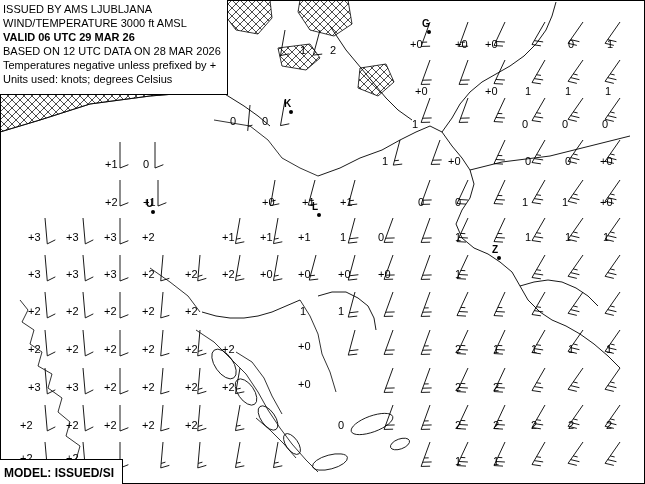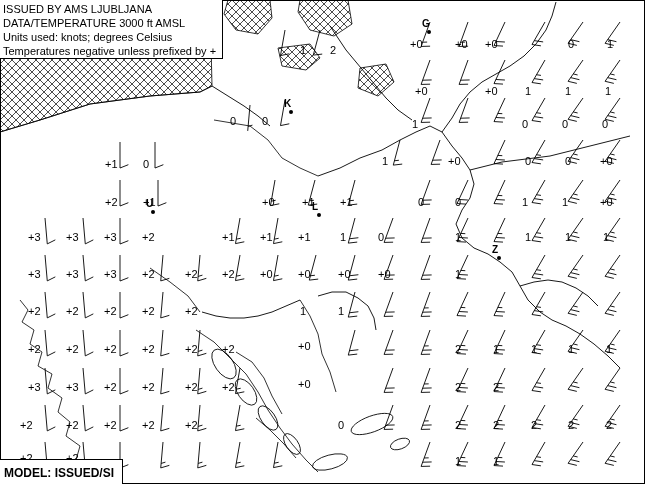--- a/index.html
+++ b/index.html
@@ -1,20 +1,20 @@
 <!DOCTYPE html>
 <html><head>
 <meta charset="utf-8">
 <style>
   html,body{margin:0;padding:0;background:#fff;}
   body{font-family:"Liberation Sans",sans-serif;}
   #root{position:relative;width:645px;height:484px;background:#ffffff;overflow:hidden;}
   #mapframe{position:absolute;left:0;top:0;width:645px;height:484px;border:1px solid #000;box-sizing:border-box;}
   svg.layer{position:absolute;left:0;top:0;width:645px;height:484px;}
-  #header{position:absolute;left:0;top:0;background:#fff;border-right:1px solid #000;border-bottom:1px solid #000;padding:2px 6px 0 3px;z-index:40;}
+  #header{position:absolute;left:0;top:0;background:#fff;border-right:1px solid #000;border-bottom:1px solid #000;padding:2px 6px 8px 3px;z-index:40;}
   #header div{font-size:11px;line-height:14px;color:#000;white-space:nowrap;}
   #header div.b{font-weight:bold;}
   #model{position:absolute;left:0;bottom:0;background:#fff;border-top:1px solid #000;border-right:1px solid #000;padding:3px 8px 3px 4px;z-index:40;}
   #model span{font-size:12px;font-weight:bold;color:#000;white-space:nowrap;}
   .temp{position:absolute;font-size:11px;color:#000;white-space:nowrap;z-index:30;}
   .city-label{position:absolute;font-size:10px;font-weight:bold;color:#000;z-index:31;}
   .city-dot{position:absolute;width:4px;height:4px;background:#000;border-radius:50%;z-index:31;}
 </style>
 </head>
 <body>
@@ -875,22 +875,24 @@
       <div class="city-label" style="left: 312px; top: 201px;">L</div>
       <div class="city-dot" style="left: 317px; top: 213px;"></div>
       <div class="city-label" style="left: 492px; top: 244px;">Z</div>
       <div class="city-dot" style="left: 497px; top: 256px;"></div>
     </div>
 
   <div id="mapframe"></div>
 
   <div id="header">
     <div>ISSUED BY AMS LJUBLJANA</div>
-    <div><span>DATA/TEMPERATURE </span><span class="b">3000 ft AMSL</span></div>
+    <div><span>WIND/TEMPERATURE </span><span class="b">3000 ft AMSL</span></div>
+    <div class="b">VALID 06 UTC 29 MAR 26</div>
+    <div>BASED ON 12 UTC DATA ON 28 MAR 2026</div>
+    <div>Temperatures negative unless prefixed by +</div>
     <div>Units used: knots; degrees Celsius</div>
-    <div>Temperatures negative unless prefixed by +</div>
   </div>
 
   <div id="model">
     <span>MODEL: ISSUED/SI</span>
   </div>
 
 </div>
 
 </body></html>

